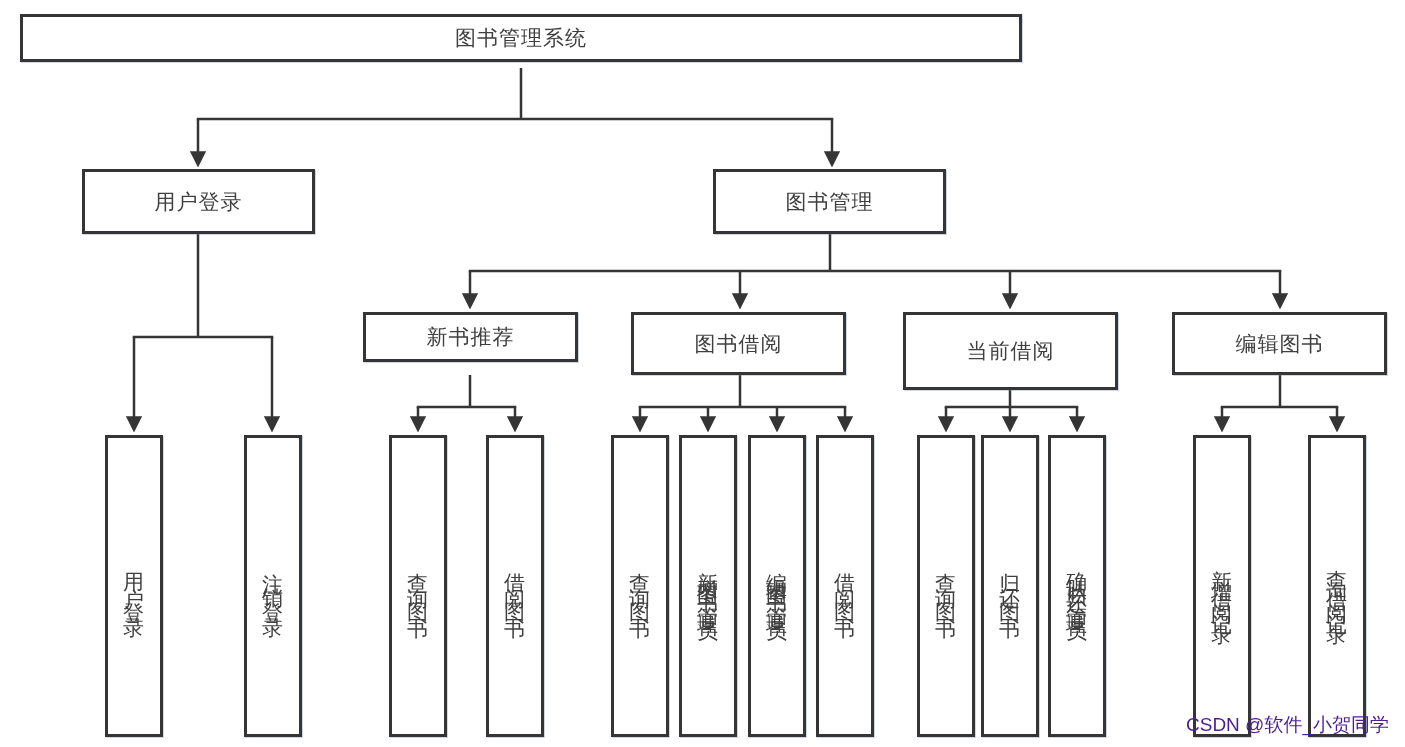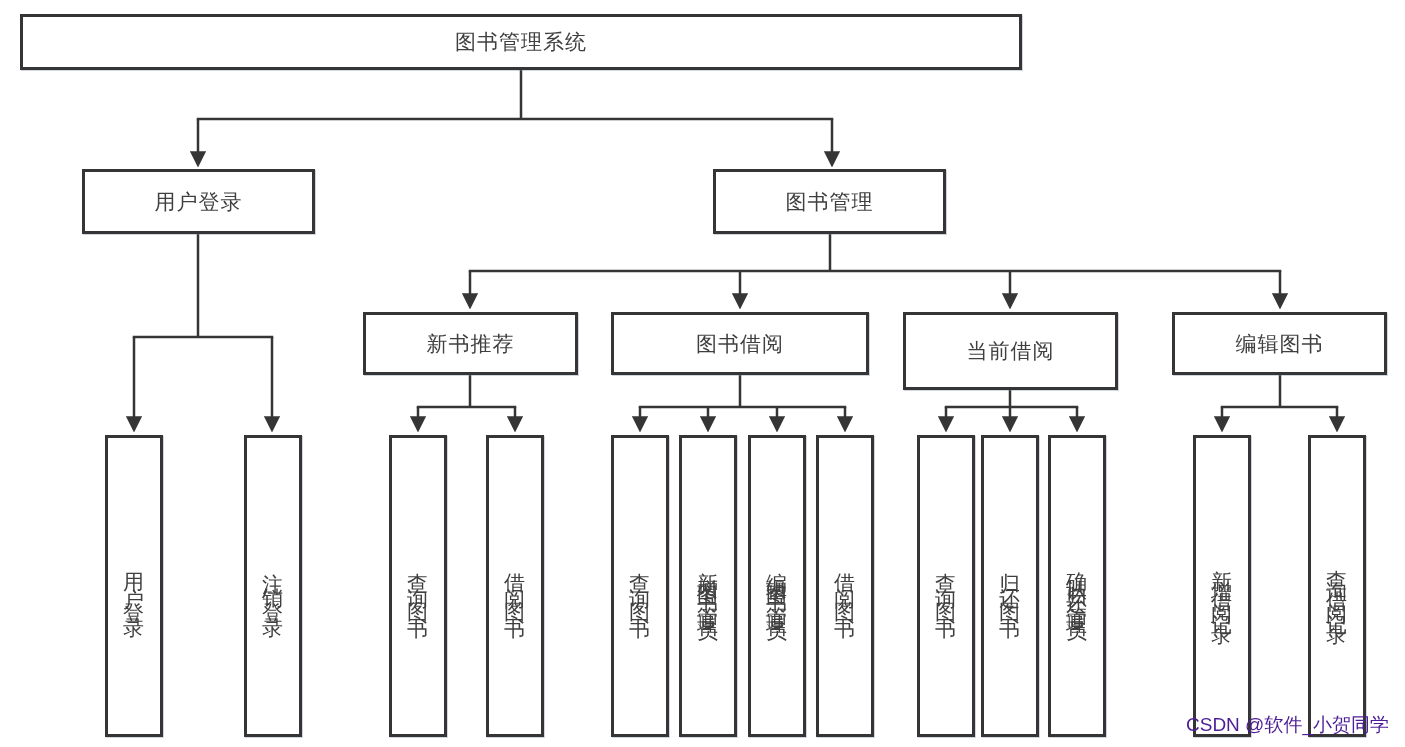--- a/index.html
+++ b/index.html
@@ -16,25 +16,25 @@
   .node {
     position: absolute;
     background: #ffffff;
     border: 3px solid #353535;
     display: flex; align-items: center; justify-content: center;
     color: #3f3f3f;
     box-shadow: 1px 1px 0 rgba(120,140,170,0.35);
   }
   .h-node { font-size: 21px; letter-spacing: 1px; }
 
-  .node-root  { left: 20px;   top: 14px;  width: 1002px; height: 56px; }
+  .node-root  { left: 20px;   top: 14px;  width: 1002px; height: 48px; }
   .node-l2a   { left: 82px;   top: 169px; width: 233px;  height: 65px; }
   .node-l2b   { left: 713px;  top: 169px; width: 233px;  height: 65px; }
-  .node-l3a   { left: 363px;  top: 312px; width: 215px;  height: 63px; }
-  .node-l3b   { left: 611px;  top: 312px; width: 258px;  height: 63px; }
+  .node-l3a   { left: 363px;  top: 312px; width: 215px;  height: 50px; }
+  .node-l3b   { left: 631px;  top: 312px; width: 215px;  height: 63px; }
   .node-l3c   { left: 903px;  top: 312px; width: 215px;  height: 78px; }
   .node-l3d   { left: 1172px; top: 312px; width: 215px;  height: 63px; }
 
   .leaf { width: 58px; height: 302px; top: 435px; }
   .leaf span {
     writing-mode: vertical-rl;
     text-orientation: mixed;
     font-size: 21px;
     letter-spacing: 15px;
     line-height: 1;

